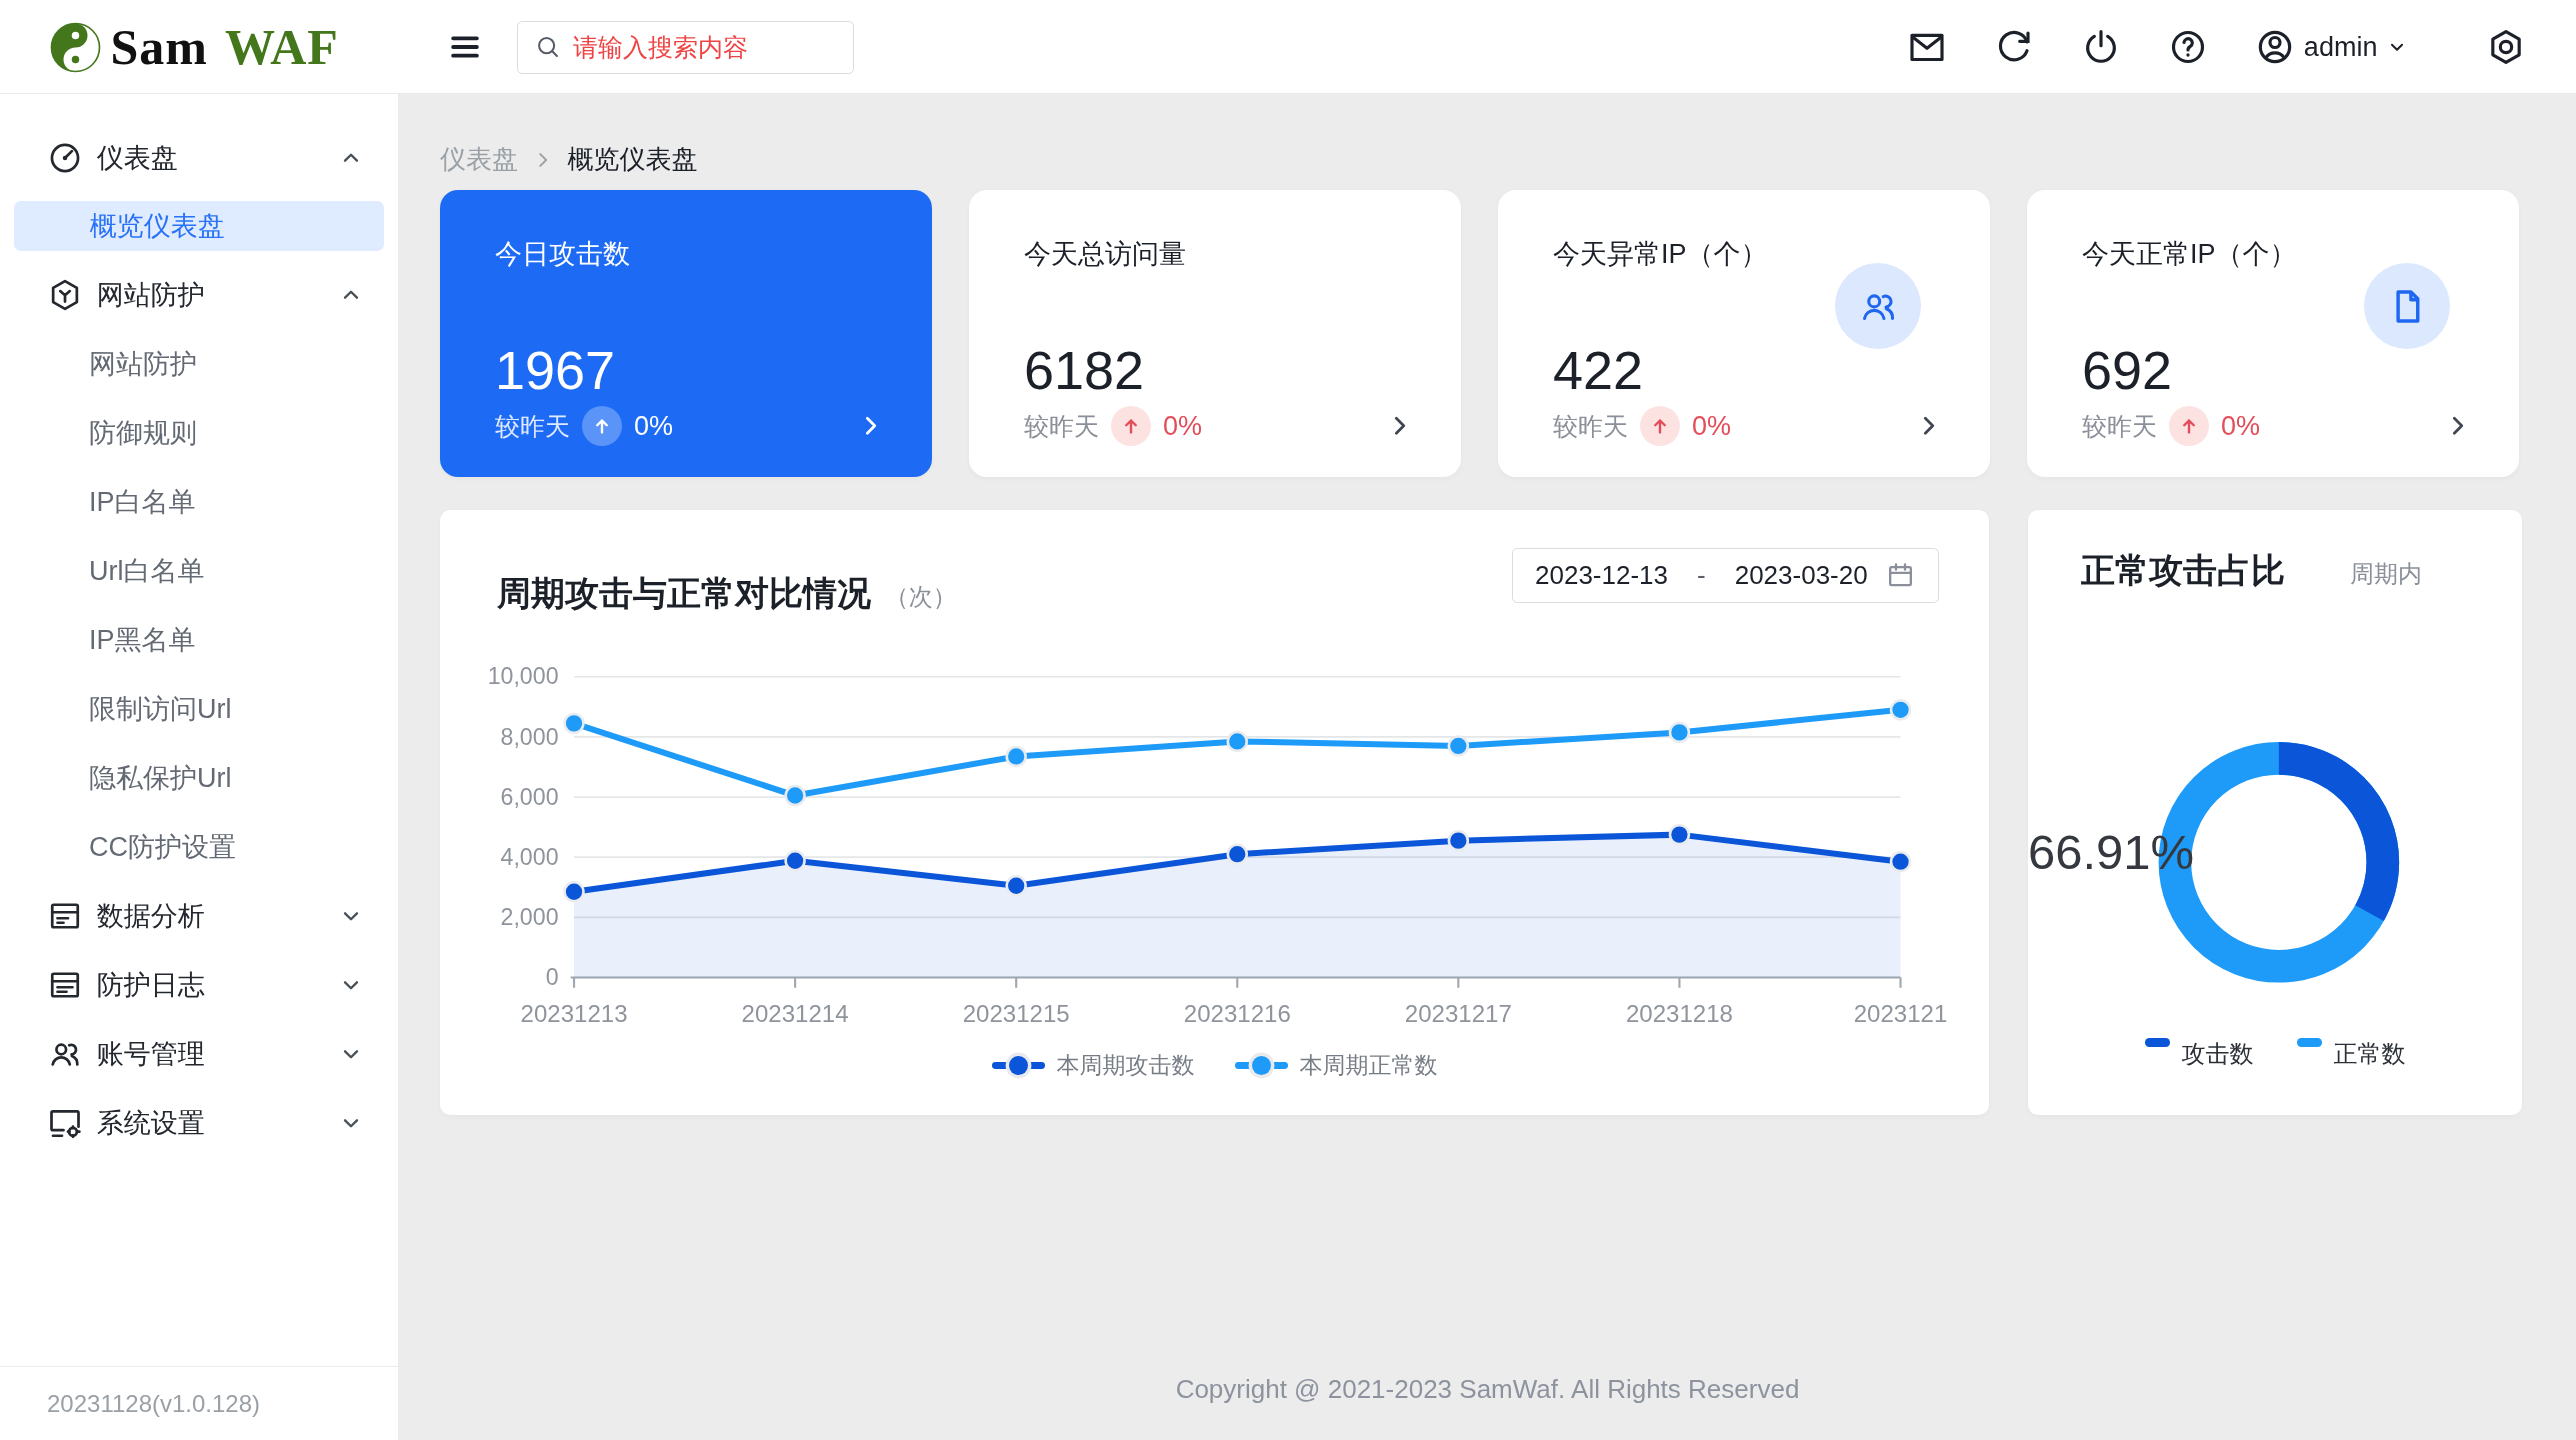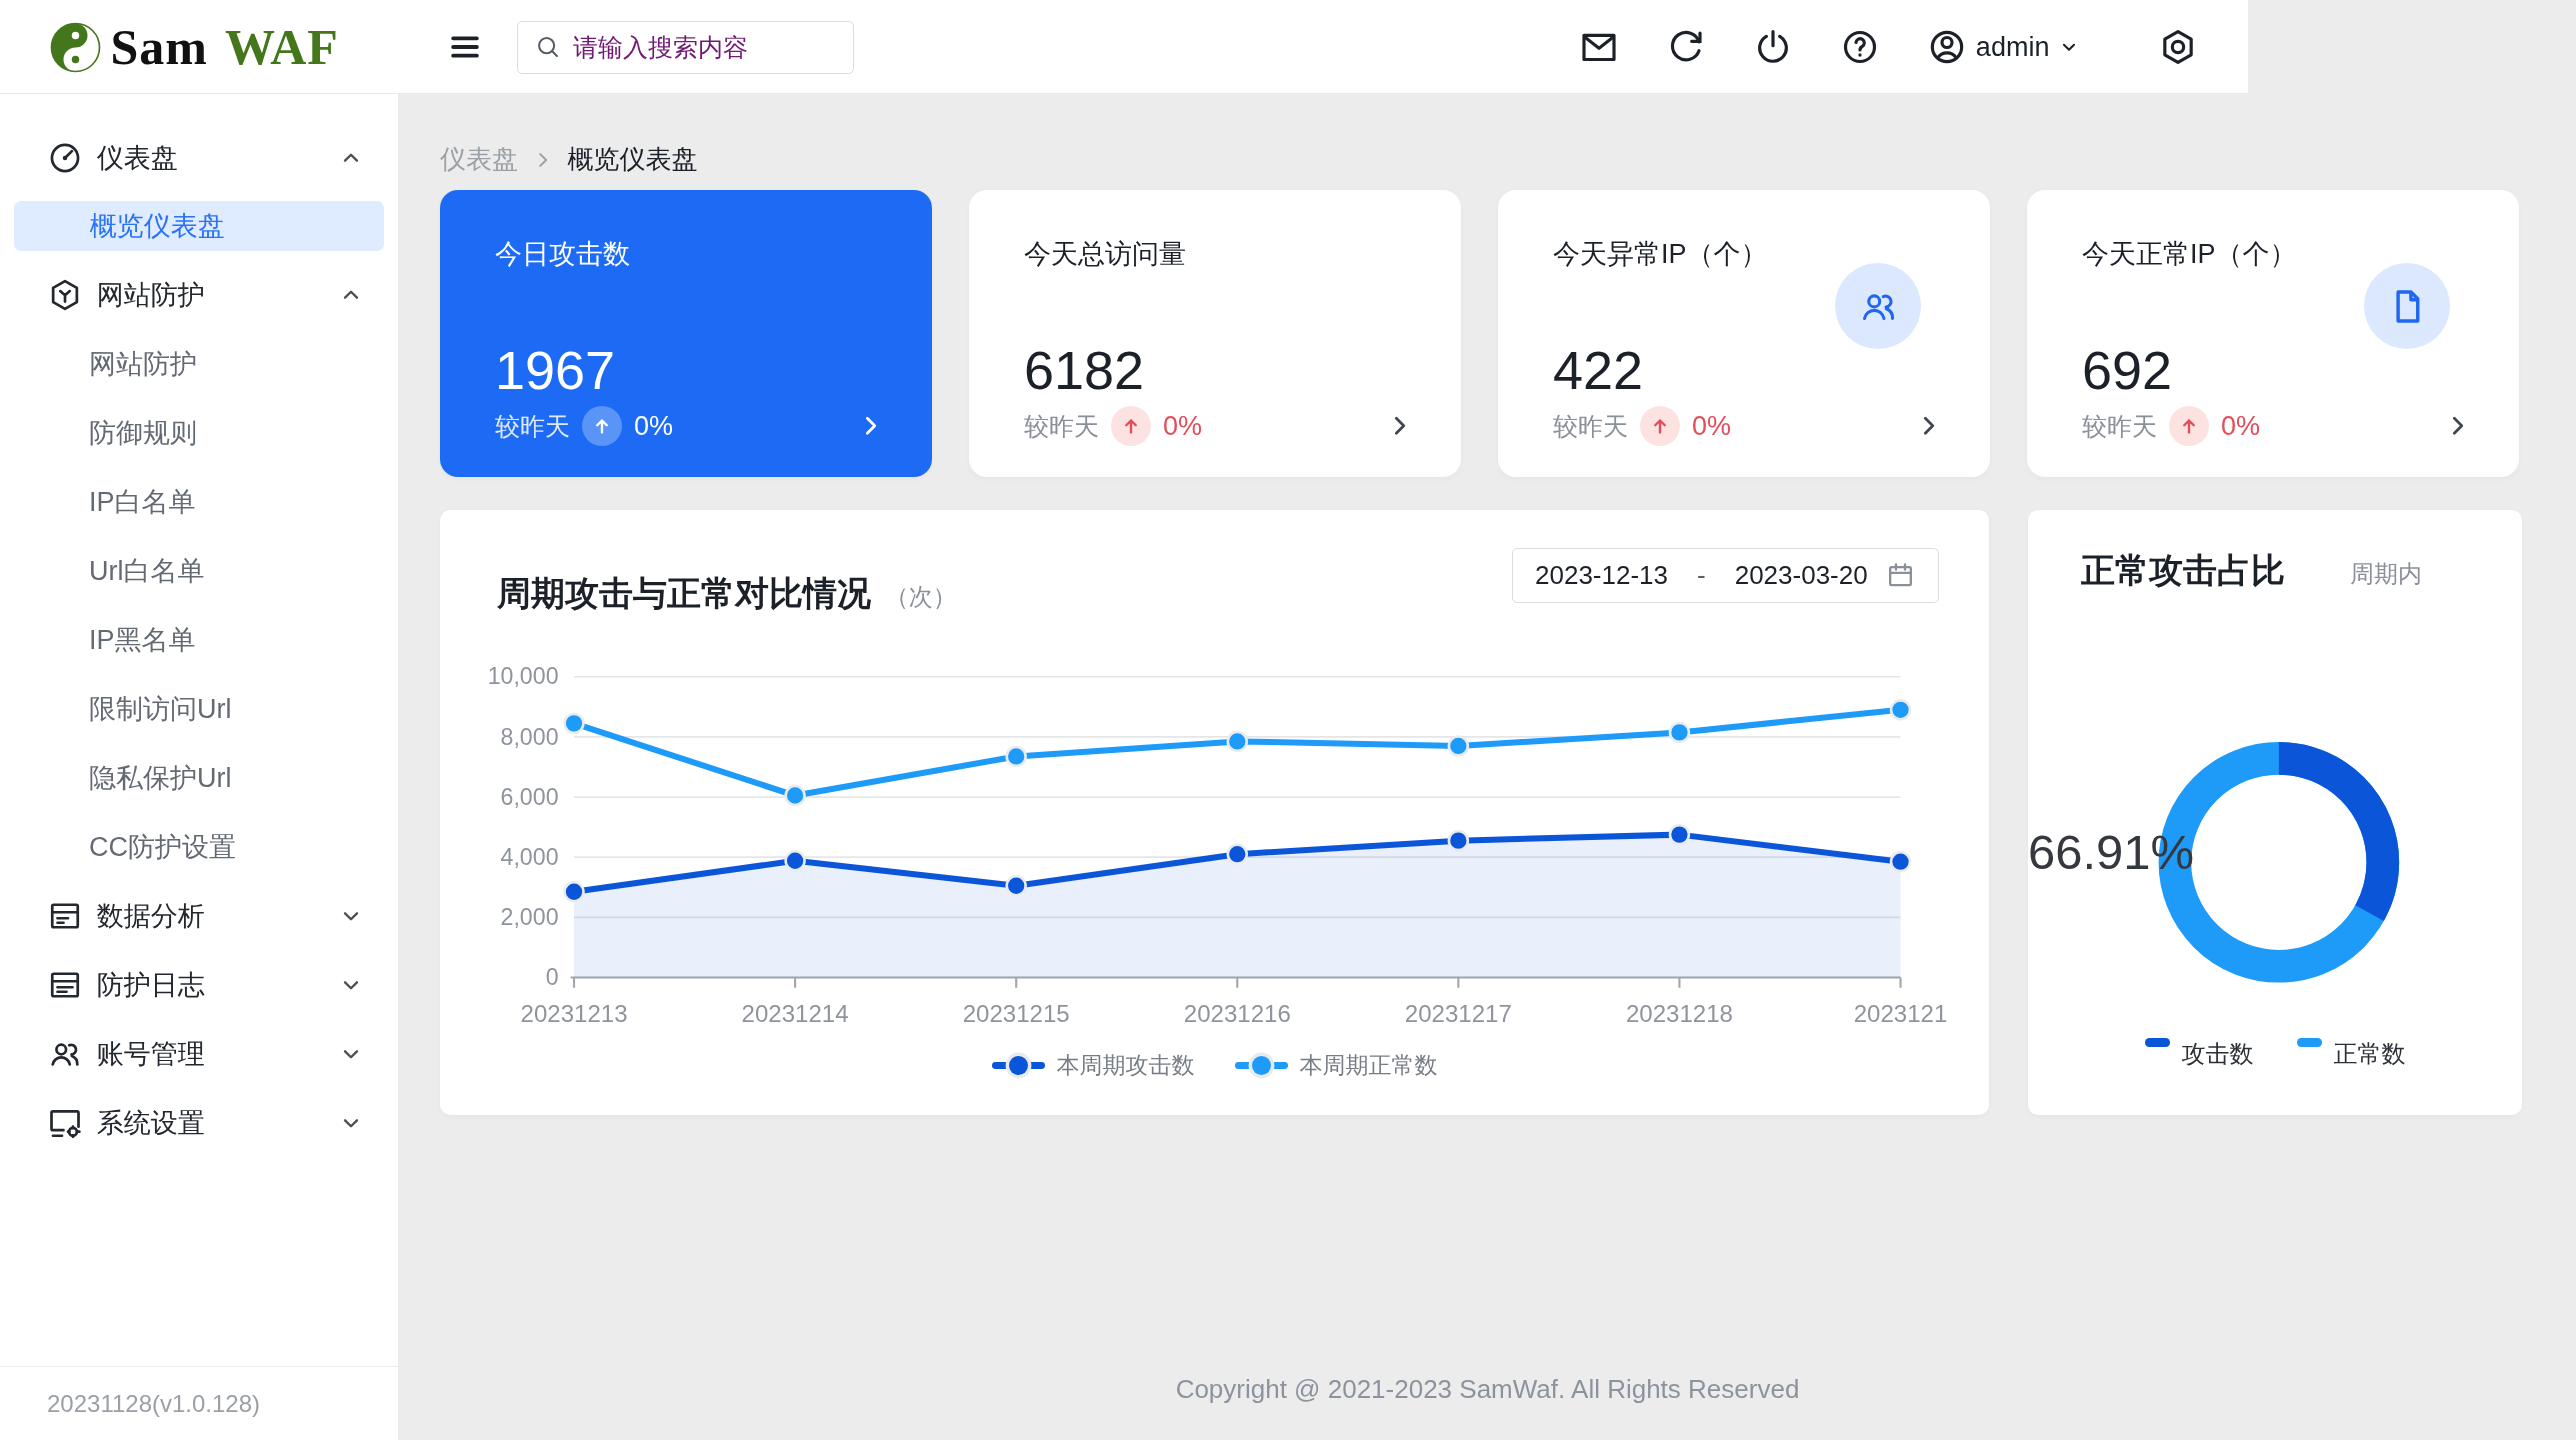--- a/index.html
+++ b/index.html
@@ -4,35 +4,35 @@
 <style>
   * { margin:0; padding:0; box-sizing:border-box; }
   html,body { width:2576px; height:1440px; }
   body {
     position:relative; overflow:hidden;
     font-family:"Liberation Sans","DejaVu Sans",sans-serif;
     background:#ececec; color:#1c2129;
   }
   
   .header {
-    position:absolute; left:0; top:0; width:2248px; height:94px;
+    position:absolute; left:0; top:0; width:2576px; height:94px;
     background:#ffffff; border-bottom:0.9px solid #e9e9e9; z-index:5;
     display:flex; align-items:center;
   }
   .logo { position:absolute; left:49px; top:0; height:94px; display:flex; align-items:center; gap:8.6px; }
   .logo-text { font-family:"Liberation Serif","DejaVu Serif",serif; font-weight:bold; font-size:50px; letter-spacing:0.9px; }
   .logo-black { color:#111111; }
   .logo-green { color:#44761b; margin-left:8.6px; }
   .hamburger { position:absolute; left:446px; top:28px; width:38px; height:38px; color:#1c2129; cursor:pointer; }
   .searchbox {
     position:absolute; left:517px; top:20.6px; width:337px; height:53px;
     border:0.9px solid #dcdcde; border-radius:5.2px; background:#fff;
     display:flex; align-items:center; padding:0 15.5px; gap:12px;
   }
-  .searchbox .ph { color:#701a75; font-size:25px; }
+  .searchbox .ph { color:#ef4444; font-size:25px; }
   .search-ic { color:#565d66; }
   .hdr-right { position:absolute; right:50px; top:0; height:94px; display:flex; align-items:center; gap:47px; }
   .hdr-ic { width:40px; height:40px; color:#1c2129; cursor:pointer; }
   .admin-wrap { display:flex; align-items:center; gap:8.6px; cursor:pointer; }
   .admin-name { font-size:27px; color:#1c2129; }
   .gear-gap { margin-left:31px; }
   svg.ic { display:block; width:100%; height:100%; }
   
   .sidebar {
     position:absolute; left:0; top:94px; width:399px; bottom:0;

